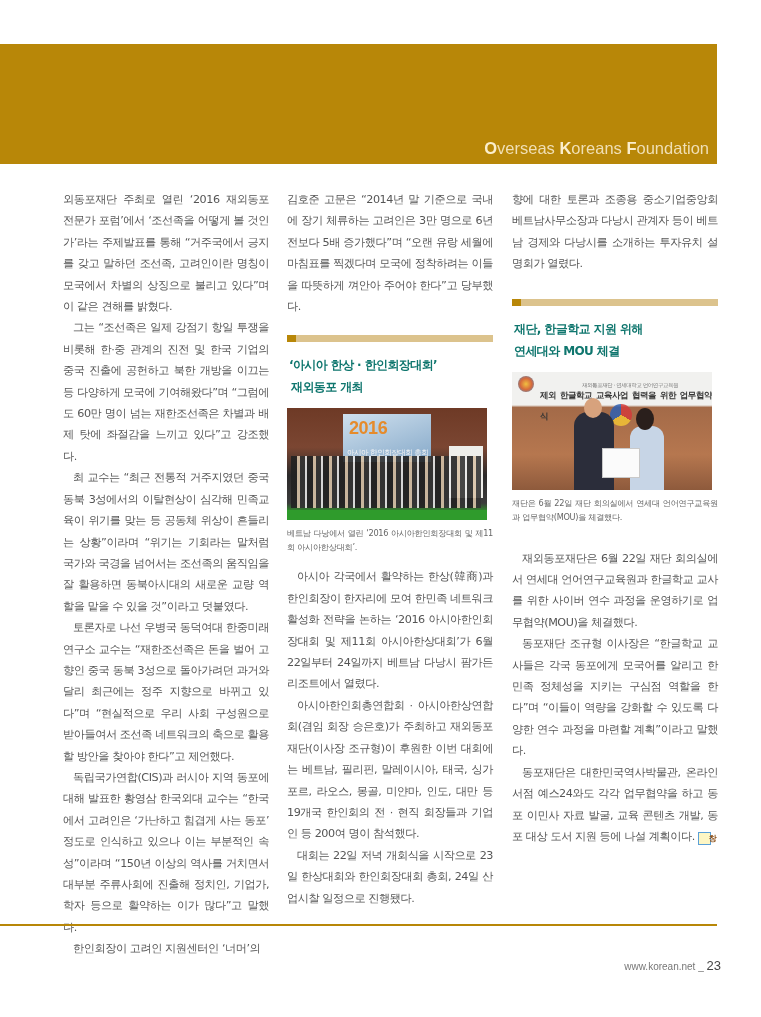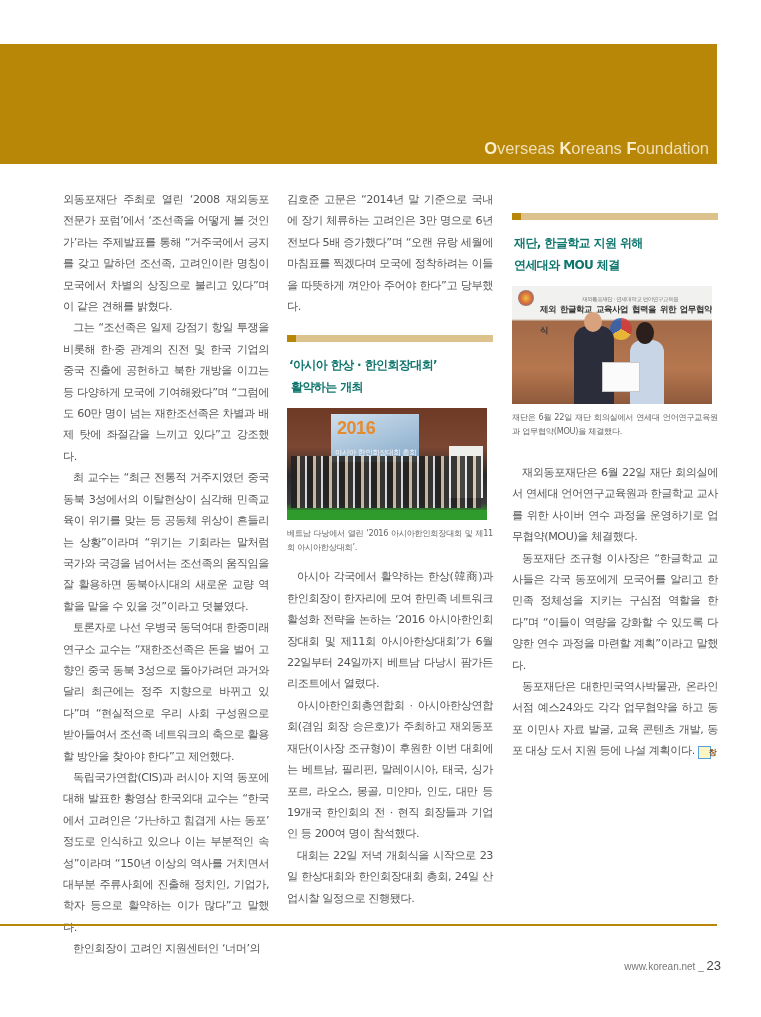--- a/index.html
+++ b/index.html
@@ -19,21 +19,21 @@
   .col-mid  { left: 287px; }
   .col-right{ left: 512px; }
 
   .section-bar { position: relative; height: 7px; background: #dcc38d; margin-top: 18px; }
   .section-bar::before { content: ""; position: absolute; left: 0; top: 0; width: 9px; height: 7px; background: #b88708; }
   .section-title { font-family: "DejaVu Sans", sans-serif; font-weight: bold; color: #0f766e;
                    font-size: 12px; line-height: 22px; margin: 12px 0 10px 2px; letter-spacing: -0.6px; text-align: left; }
 
   .photo { width: 200px; position: relative; overflow: hidden; }
   .photo-asia { height: 112px; background: linear-gradient(180deg, #6e3a26 0%, #7b4632 35%, #2c2a2a 60%, #3b3b3b 85%, #2f8a2a 92%, #34a02f 100%); }
-  .photo-asia .screen { position: absolute; left: 44px; top: 6px; width: 88px; height: 48px; background: linear-gradient(160deg,#cfe0ee,#86a9c9); }
+  .photo-asia .screen { position: absolute; left: 56px; top: 6px; width: 88px; height: 48px; background: linear-gradient(160deg,#cfe0ee,#86a9c9); }
   .photo-asia .screen-year { position: absolute; left: 6px; top: 4px; font-size: 18px; font-weight: bold; color: #e58b2c; font-family: "Liberation Sans", sans-serif; }
   .photo-asia .screen-sub { position: absolute; left: 4px; top: 28px; font-size: 7.5px; color: #f5f5f5; }
   .photo-asia .board { position: absolute; right: 4px; top: 38px; width: 34px; height: 52px; background: #eeeeea; }
   .photo-asia .crowd { position: absolute; left: 4px; top: 48px; width: 190px; height: 52px;
         background: repeating-linear-gradient(90deg,#222 0,#222 6px,#d8c3a8 6px,#d8c3a8 9px,#333 9px,#333 14px,#e8e8e8 14px,#e8e8e8 16px); opacity: .9; }
   .photo-asia .table { position: absolute; left: 0; bottom: 0; width: 200px; height: 10px; background: #2f9b2c; }
 
   .photo-mou { height: 118px; background: linear-gradient(180deg,#f1f1ef 0%, #f1f1ef 28%, #a36a48 30%, #b6774f 70%, #8e5a3c 100%); }
   .photo-mou .banner-text { position: absolute; left: 28px; top: 13px; font-size: 8.5px; font-weight: bold; color: #333; font-family: "DejaVu Serif", serif; }
   .photo-mou .banner-top { position: absolute; left: 70px; top: 3px; font-size: 5.5px; color: #777; }
@@ -58,54 +58,55 @@
 </head>
 <body>
 
 <div class="banner">
   <div class="banner-title">
     <b>O</b><span>verseas </span><b>K</b><span>oreans </span><b>F</b><span>oundation</span>
   </div>
 </div>
 
 <div class="col col-left">
-  <p>외동포재단 주최로 열린 ‘2008 재외동포 전문가 포럼’에서 ‘조선족을 어떻게 볼 것인가’라는 주제발표를 통해 “거주국에서 긍지를 갖고 말하던 조선족, 고려인이란 명칭이 모국에서 차별의 상징으로 불리고 있다”며 이 같은 견해를 밝혔다.</p>
+  <p>외동포재단 주최로 열린 ‘2016 재외동포 전문가 포럼’에서 ‘조선족을 어떻게 볼 것인가’라는 주제발표를 통해 “거주국에서 긍지를 갖고 말하던 조선족, 고려인이란 명칭이 모국에서 차별의 상징으로 불리고 있다”며 이 같은 견해를 밝혔다.</p>
   <p class="indent">그는 “조선족은 일제 강점기 항일 투쟁을 비롯해 한·중 관계의 진전 및 한국 기업의 중국 진출에 공헌하고 북한 개방을 이끄는 등 다양하게 모국에 기여해왔다”며 “그럼에도 60만 명이 넘는 재한조선족은 차별과 배제 탓에 좌절감을 느끼고 있다”고 강조했다.</p>
   <p class="indent">최 교수는 “최근 전통적 거주지였던 중국 동북 3성에서의 이탈현상이 심각해 민족교육이 위기를 맞는 등 공동체 위상이 흔들리는 상황”이라며 “위기는 기회라는 말처럼 국가와 국경을 넘어서는 조선족의 움직임을 잘 활용하면 동북아시대의 새로운 교량 역할을 맡을 수 있을 것”이라고 덧붙였다.</p>
   <p class="indent">토론자로 나선 우병국 동덕여대 한중미래연구소 교수는 “재한조선족은 돈을 벌어 고향인 중국 동북 3성으로 돌아가려던 과거와 달리 최근에는 정주 지향으로 바뀌고 있다”며 “현실적으로 우리 사회 구성원으로 받아들여서 조선족 네트워크의 축으로 활용할 방안을 찾아야 한다”고 제언했다.</p>
   <p class="indent">독립국가연합(CIS)과 러시아 지역 동포에 대해 발표한 황영삼 한국외대 교수는 “한국에서 고려인은 ‘가난하고 힘겹게 사는 동포’ 정도로 인식하고 있으나 이는 부분적인 속성”이라며 “150년 이상의 역사를 거치면서 대부분 주류사회에 진출해 정치인, 기업가, 학자 등으로 활약하는 이가 많다”고 말했다.</p>
   <p class="indent">한인회장이 고려인 지원센터인 ‘너머’의</p>
 </div>
 
 <div class="col col-mid">
   <p>김호준 고문은 “2014년 말 기준으로 국내에 장기 체류하는 고려인은 3만 명으로 6년 전보다 5배 증가했다”며 “오랜 유랑 세월에 마침표를 찍겠다며 모국에 정착하려는 이들을 따뜻하게 껴안아 주어야 한다”고 당부했다.</p>
 
   <div class="section-bar"></div>
   <div class="section-title">
     <div>‘아시아 한상 · 한인회장대회’</div>
-    <div style="margin-left:2px">활약하는 개최</div>
+    <div style="margin-left:2px">재외동포 개최</div>
   </div>
 
   <div class="photo photo-asia">
     <div class="screen">
       <div class="screen-year">2016</div>
       <div class="screen-sub">아시아 한인회장대회 총회</div>
     </div>
     <div class="board"></div>
     <div class="crowd"></div>
     <div class="table"></div>
   </div>
   <div class="caption">베트남 다낭에서 열린 ‘2016 아시아한인회장대회 및 제11회 아시아한상대회’.</div>
 
   <p class="indent">아시아 각국에서 활약하는 한상(韓商)과 한인회장이 한자리에 모여 한민족 네트워크 활성화 전략을 논하는 ‘2016 아시아한인회장대회 및 제11회 아시아한상대회’가 6월 22일부터 24일까지 베트남 다낭시 팜가든리조트에서 열렸다.</p>
   <p class="indent">아시아한인회총연합회 · 아시아한상연합회(겸임 회장 승은호)가 주최하고 재외동포재단(이사장 조규형)이 후원한 이번 대회에는 베트남, 필리핀, 말레이시아, 태국, 싱가포르, 라오스, 몽골, 미얀마, 인도, 대만 등 19개국 한인회의 전 · 현직 회장들과 기업인 등 200여 명이 참석했다.</p>
   <p class="indent">대회는 22일 저녁 개회식을 시작으로 23일 한상대회와 한인회장대회 총회, 24일 산업시찰 일정으로 진행됐다.</p>
 </div>
 
 <div class="col col-right">
+  <p>향에 대한 토론과 조종용 중소기업중앙회 베트남사무소장과 다낭시 관계자 등이 베트남 경제와 다낭시를 소개하는 투자유치 설명회가 열렸다.</p>
 
   <div class="section-bar" style="margin-top:24px"></div>
   <div class="section-title">
     <div>재단, 한글학교 지원 위해</div>
     <div>연세대와 MOU 체결</div>
   </div>
 
   <div class="photo photo-mou">
     <div class="logo"></div>
     <div class="banner-top">재외동포재단 · 연세대학교 언어연구교육원</div>

